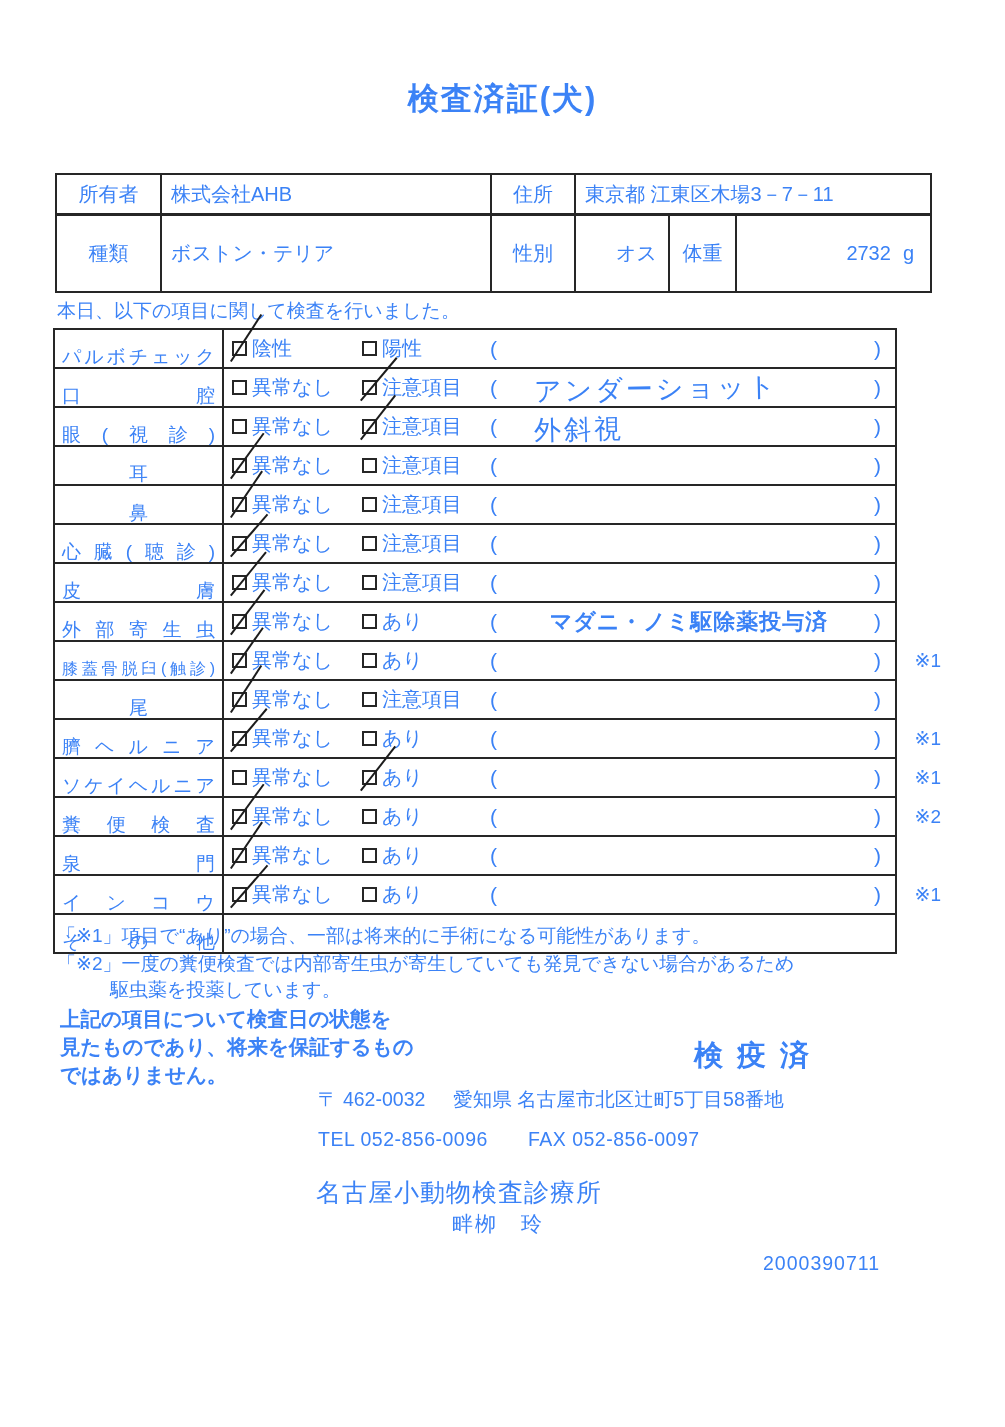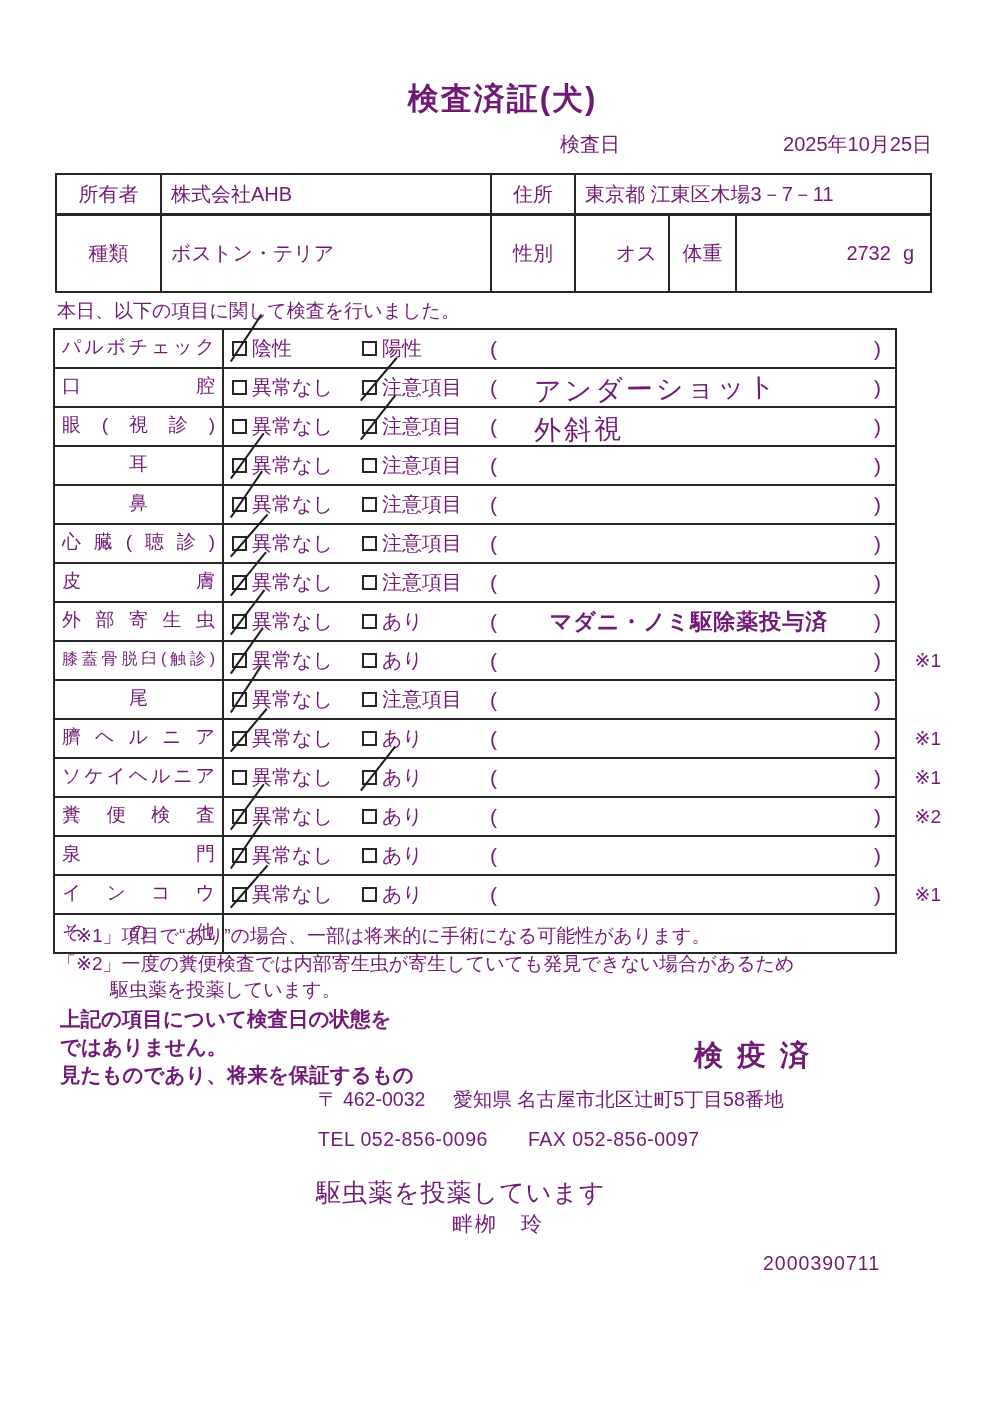--- a/index.html
+++ b/index.html
@@ -1,18 +1,18 @@
 <!DOCTYPE html>
 <html><head>
 <meta charset="utf-8">
 <style>
   html,body{margin:0;padding:0;background:#ffffff;}
   .page{
     position:relative;width:1005px;height:1427px;background:#ffffff;
-    font-family:"Liberation Sans","DejaVu Sans",sans-serif;color:#701a75;overflow:hidden;
+    font-family:"Liberation Sans","DejaVu Sans",sans-serif;color:#3b82f6;overflow:hidden;
   }
   
   .doc-title{
     position:absolute;left:0;right:0;top:78px;margin:0;text-align:center;
     font-size:31px;font-weight:700;letter-spacing:2px;
   }
   .exam-date{
     position:absolute;left:560px;width:372px;top:131px;
     display:flex;justify-content:space-between;font-size:20px;
   }
@@ -37,21 +37,21 @@
   .owner-tbl{left:55px;top:160px;width:877px;height:43px;margin-top:13px;}
   .pet-tbl{left:55px;top:213px;width:877px;height:80px;}
   
   .intro{position:absolute;left:57px;top:298px;font-size:19px;}
   
   .insp-tbl{position:absolute;left:53px;top:328px;width:844px;border:2px solid #262626;box-sizing:border-box;}
   .t-row{display:flex;height:37px;position:relative;}
   .t-row + .t-row{border-top:2px solid #262626;}
   .item-cell{
     width:169px;flex:none;border-right:2px solid #262626;box-sizing:border-box;
-    font-size:19px;line-height:34px;padding:0 7px;overflow:hidden;white-space:nowrap;
+    font-size:19px;line-height:34px;padding:10px 7px;overflow:hidden;white-space:nowrap;
     text-align:justify;text-align-last:justify;
   }
   .item-cell.center{text-align-last:center;}
   .item-cell.small{font-size:16px;}
   .row-body{flex:1;position:relative;}
   .opt{position:absolute;top:0;height:100%;display:flex;align-items:center;gap:5px;font-size:20px;white-space:nowrap;}
   .opt.o1{left:8px;}
   .opt.o2{left:138px;}
   .checkbox{position:relative;width:15px;height:15px;border:2px solid #262626;box-sizing:border-box;flex:none;}
   .check-slash{
@@ -77,24 +77,20 @@
   .vet-name{position:absolute;left:452px;top:1210px;font-size:21px;letter-spacing:2px;}
   .serial{position:absolute;left:763px;top:1252px;font-size:19.5px;letter-spacing:1px;}
 </style>
 </head>
 <body>
 
 <div class="page">
 
   <h1 class="doc-title">検査済証(犬)</h1>
 
-  <div class="exam-date">
-    <span>検査日</span>
-    <span>2025年10月25日</span>
-  </div>
 
   <div class="tbl owner-tbl">
     <div class="tr">
       <div class="td lab w105">所有者</div>
       <div class="td w330">株式会社AHB</div>
       <div class="td lab w84">住所</div>
       <div class="td grow">東京都 江東区木場3－7－11</div>
     </div>
   </div>
 
@@ -395,31 +391,31 @@
         <div class="row-body"></div>
       </div>
     </div>
 
   <div class="fn1">「※1」項目で“あり”の場合、一部は将来的に手術になる可能性があります。</div>
   <div class="fn2a">「※2」一度の糞便検査では内部寄生虫が寄生していても発見できない場合があるため</div>
   <div class="fn2b">駆虫薬を投薬しています。</div>
 
   <div class="disclaimer">
     <div>上記の項目について検査日の状態を</div>
+    <div>見たものであり、将来を保証するもの</div>
     <div>ではありません。</div>
-    <div>見たものであり、将来を保証するもの</div>
   </div>
 
   <div class="stamp">検疫済</div>
 
   <div class="addr-line">
     <span>〒 462-0032</span>
     <span>愛知県 名古屋市北区辻町5丁目58番地</span>
   </div>
   <div class="tel-line">
     <span>TEL 052-856-0096</span>
     <span>FAX 052-856-0097</span>
   </div>
-  <div class="clinic-name">駆虫薬を投薬しています</div>
+  <div class="clinic-name">名古屋小動物検査診療所</div>
   <div class="vet-name">畔栁　玲</div>
   <div class="serial">2000390711</div>
 
 </div>
 
 </body></html>

